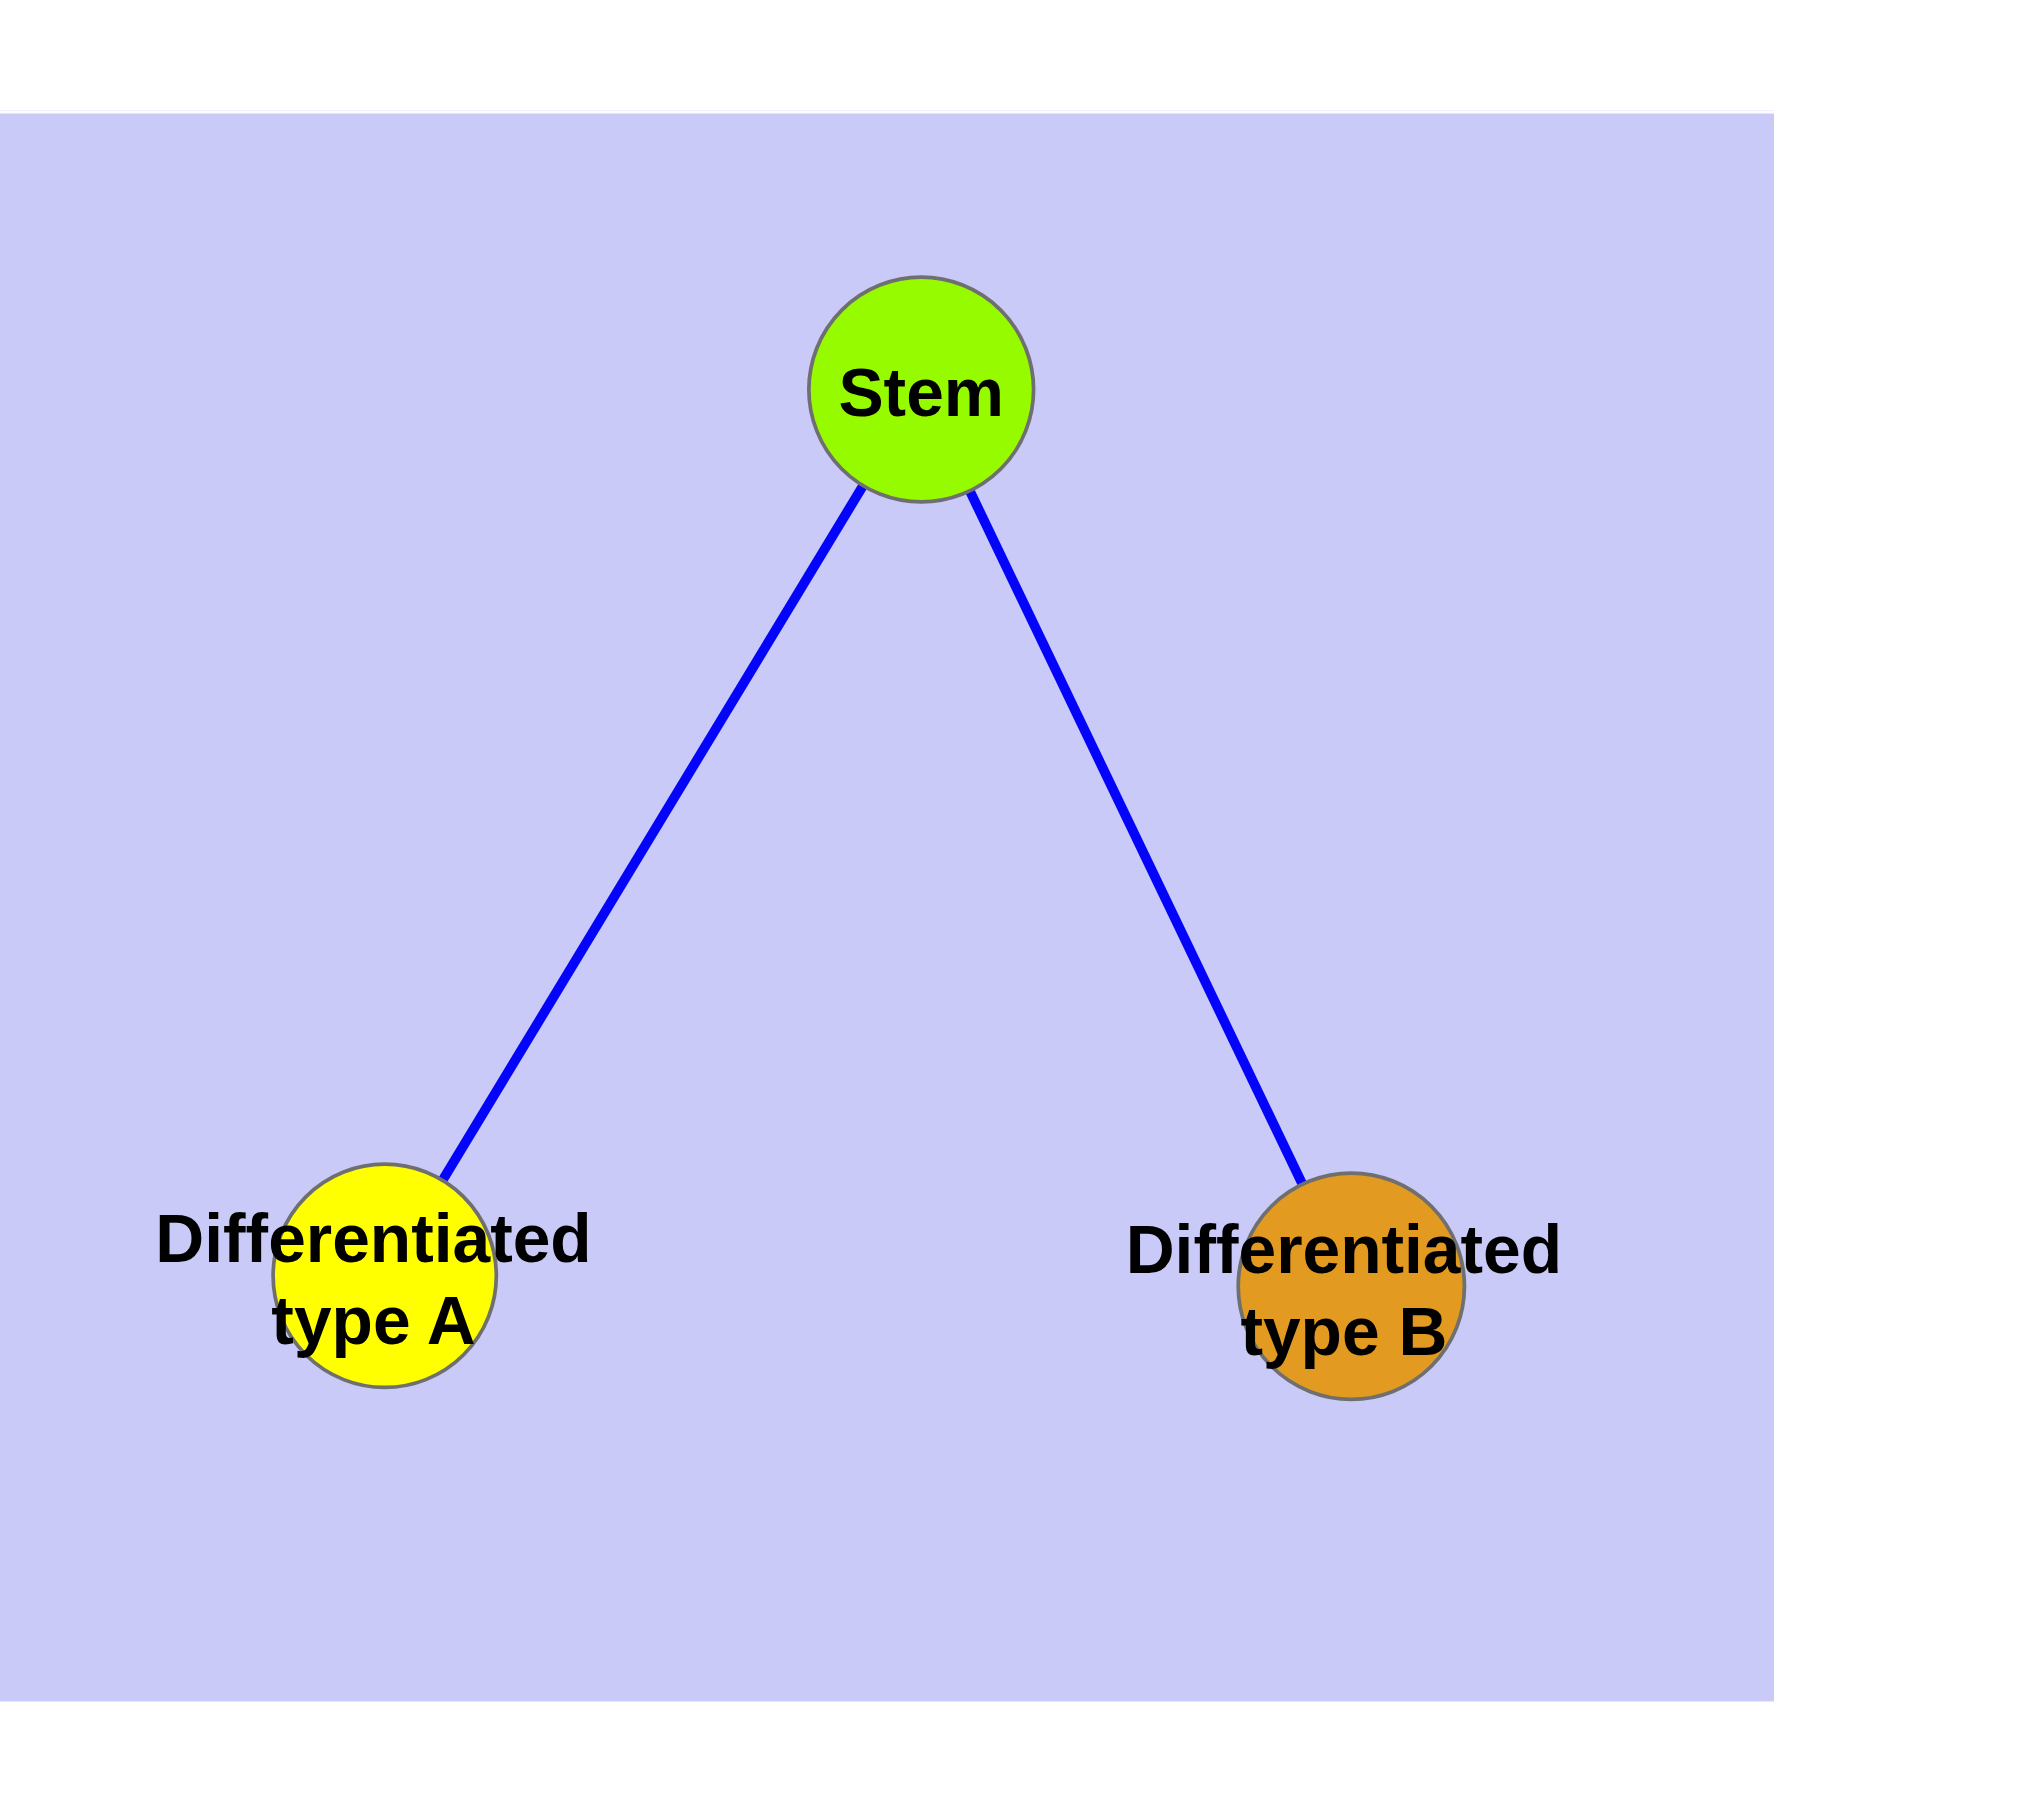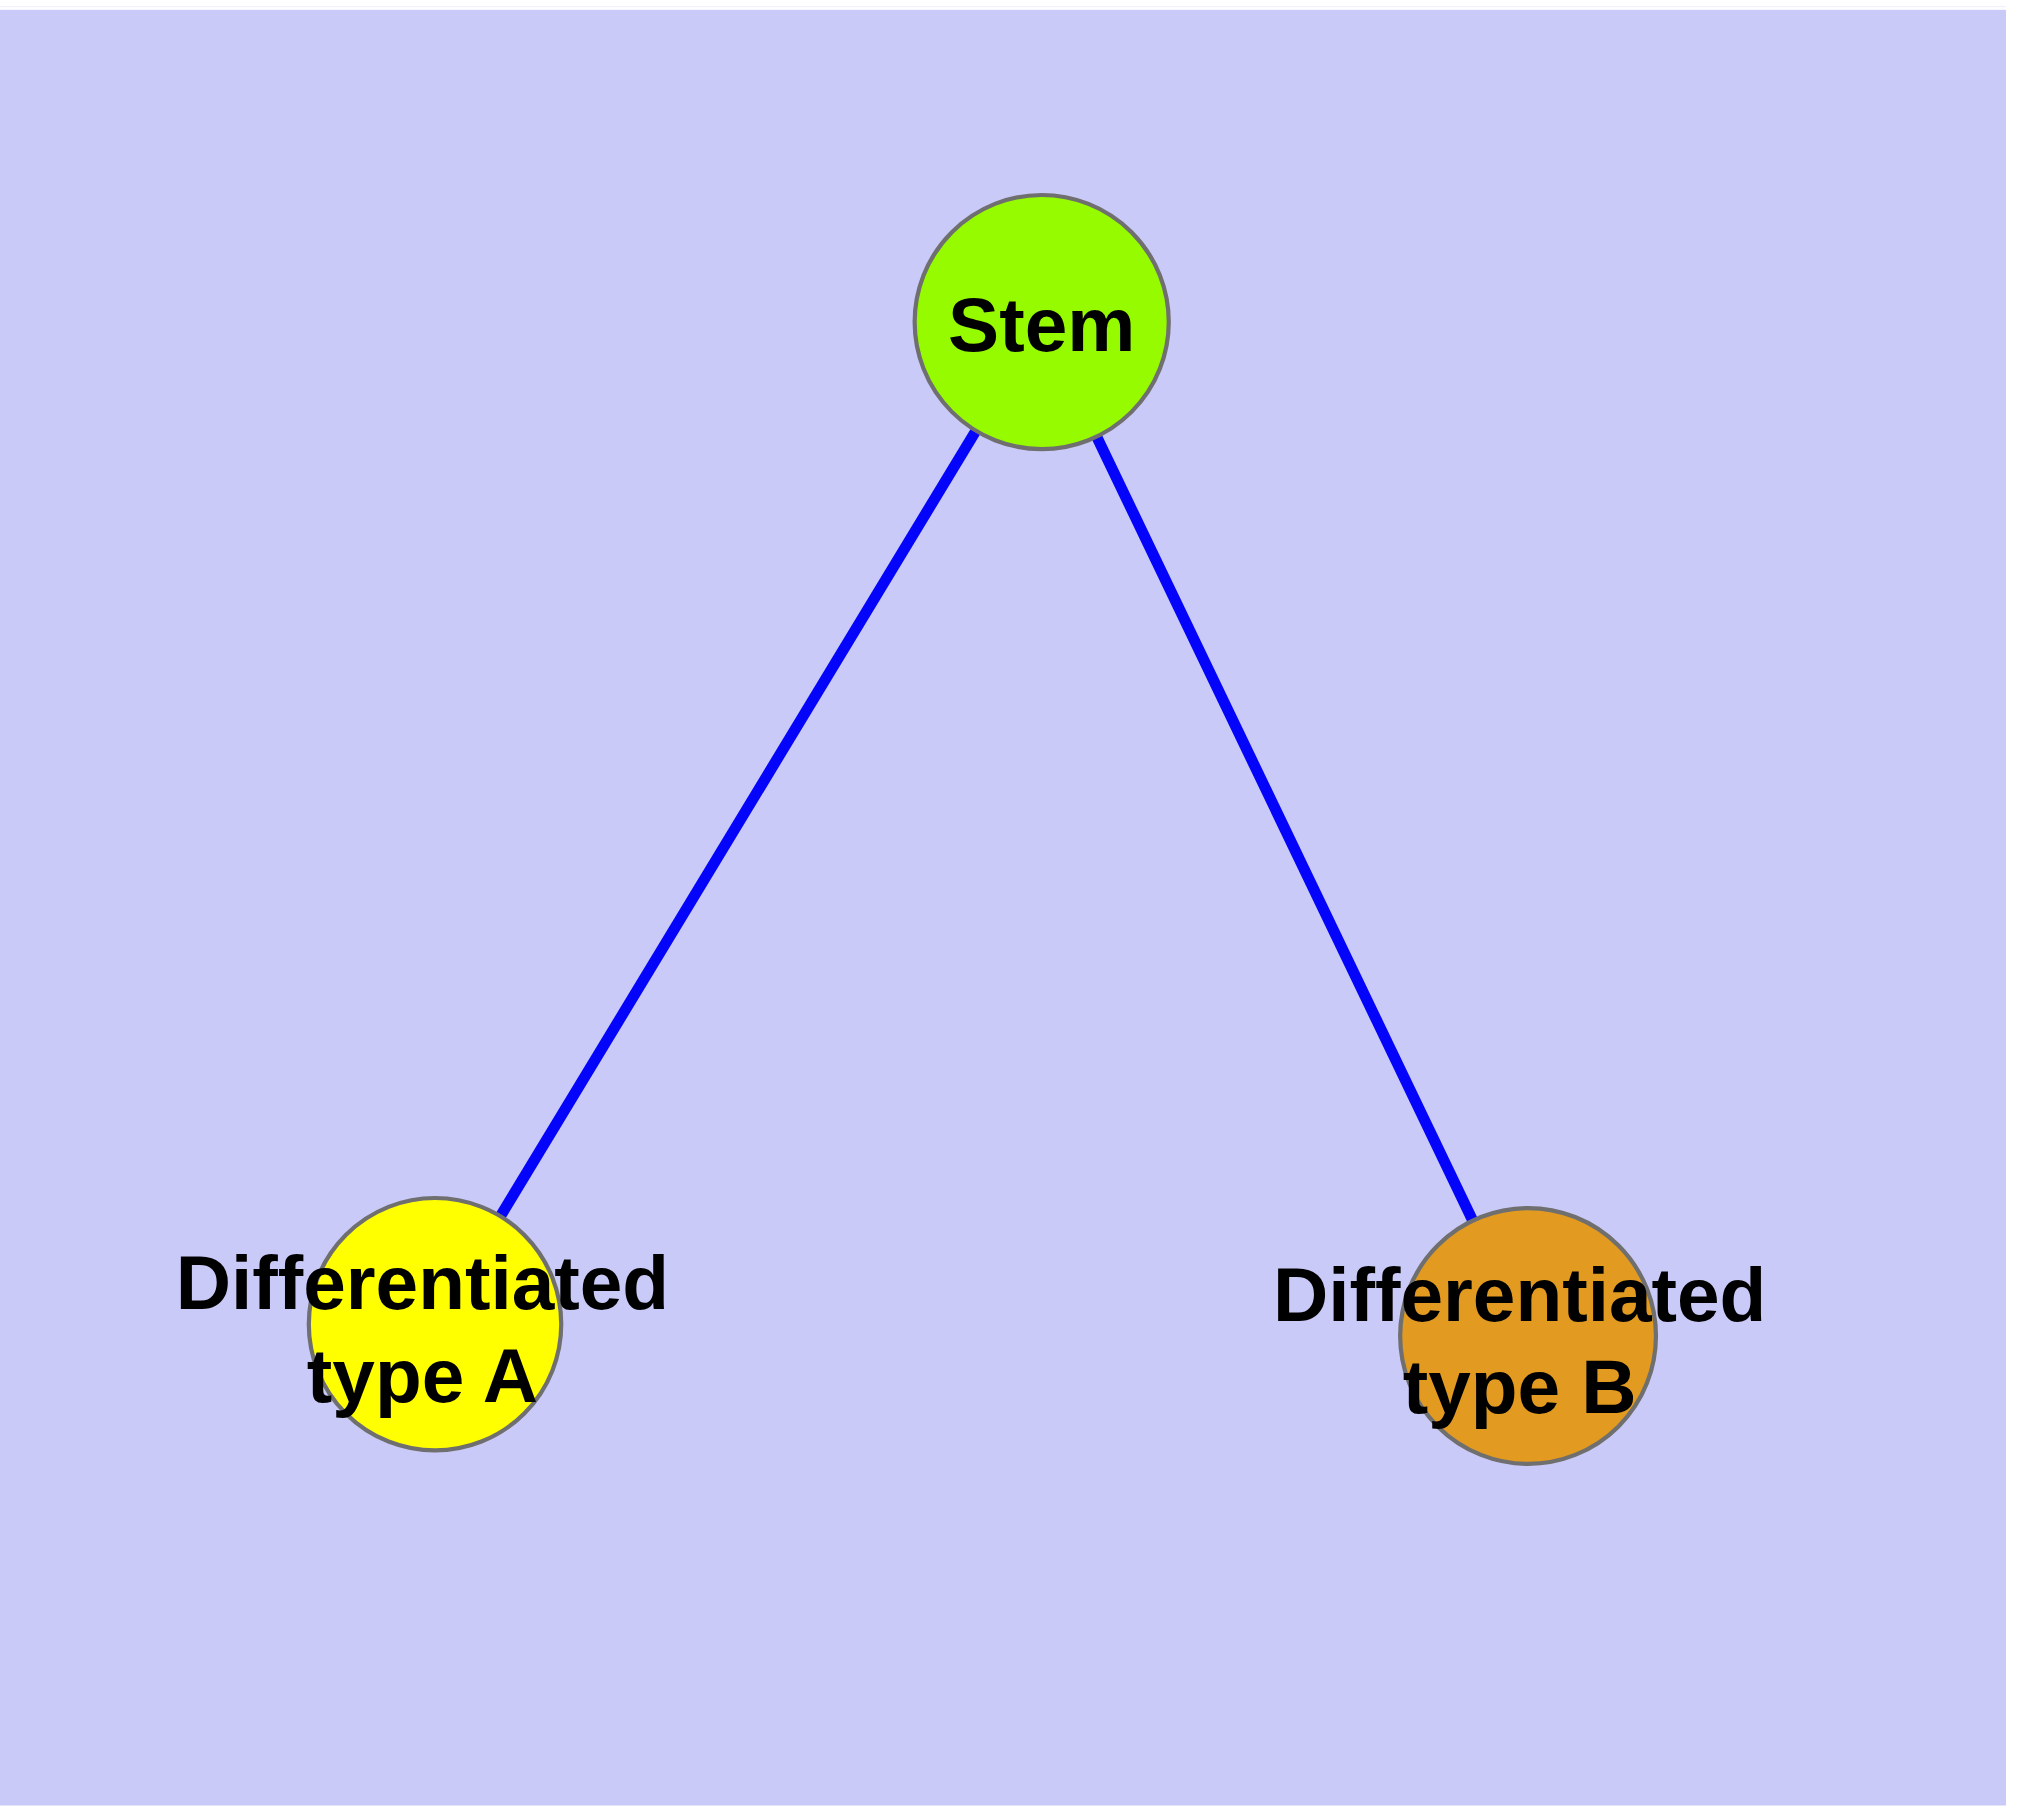--- a/index.html
+++ b/index.html
@@ -2,21 +2,21 @@
 <html style="font-size:13.6px"><head>
 <meta charset="utf-8">
 <style>
   html, body {
     margin: 0;
     padding: 0;
     background: #ffffff;
   }
   .stage {
     position: relative;
-    width: 2006px;
+    width: 1774px;
     height: 1812px;
     overflow: hidden;
     text-decoration: underline;
   }
   .stage svg {
     display: block;
     width: 100%;
     height: 100%;
   }
   .node-label {

